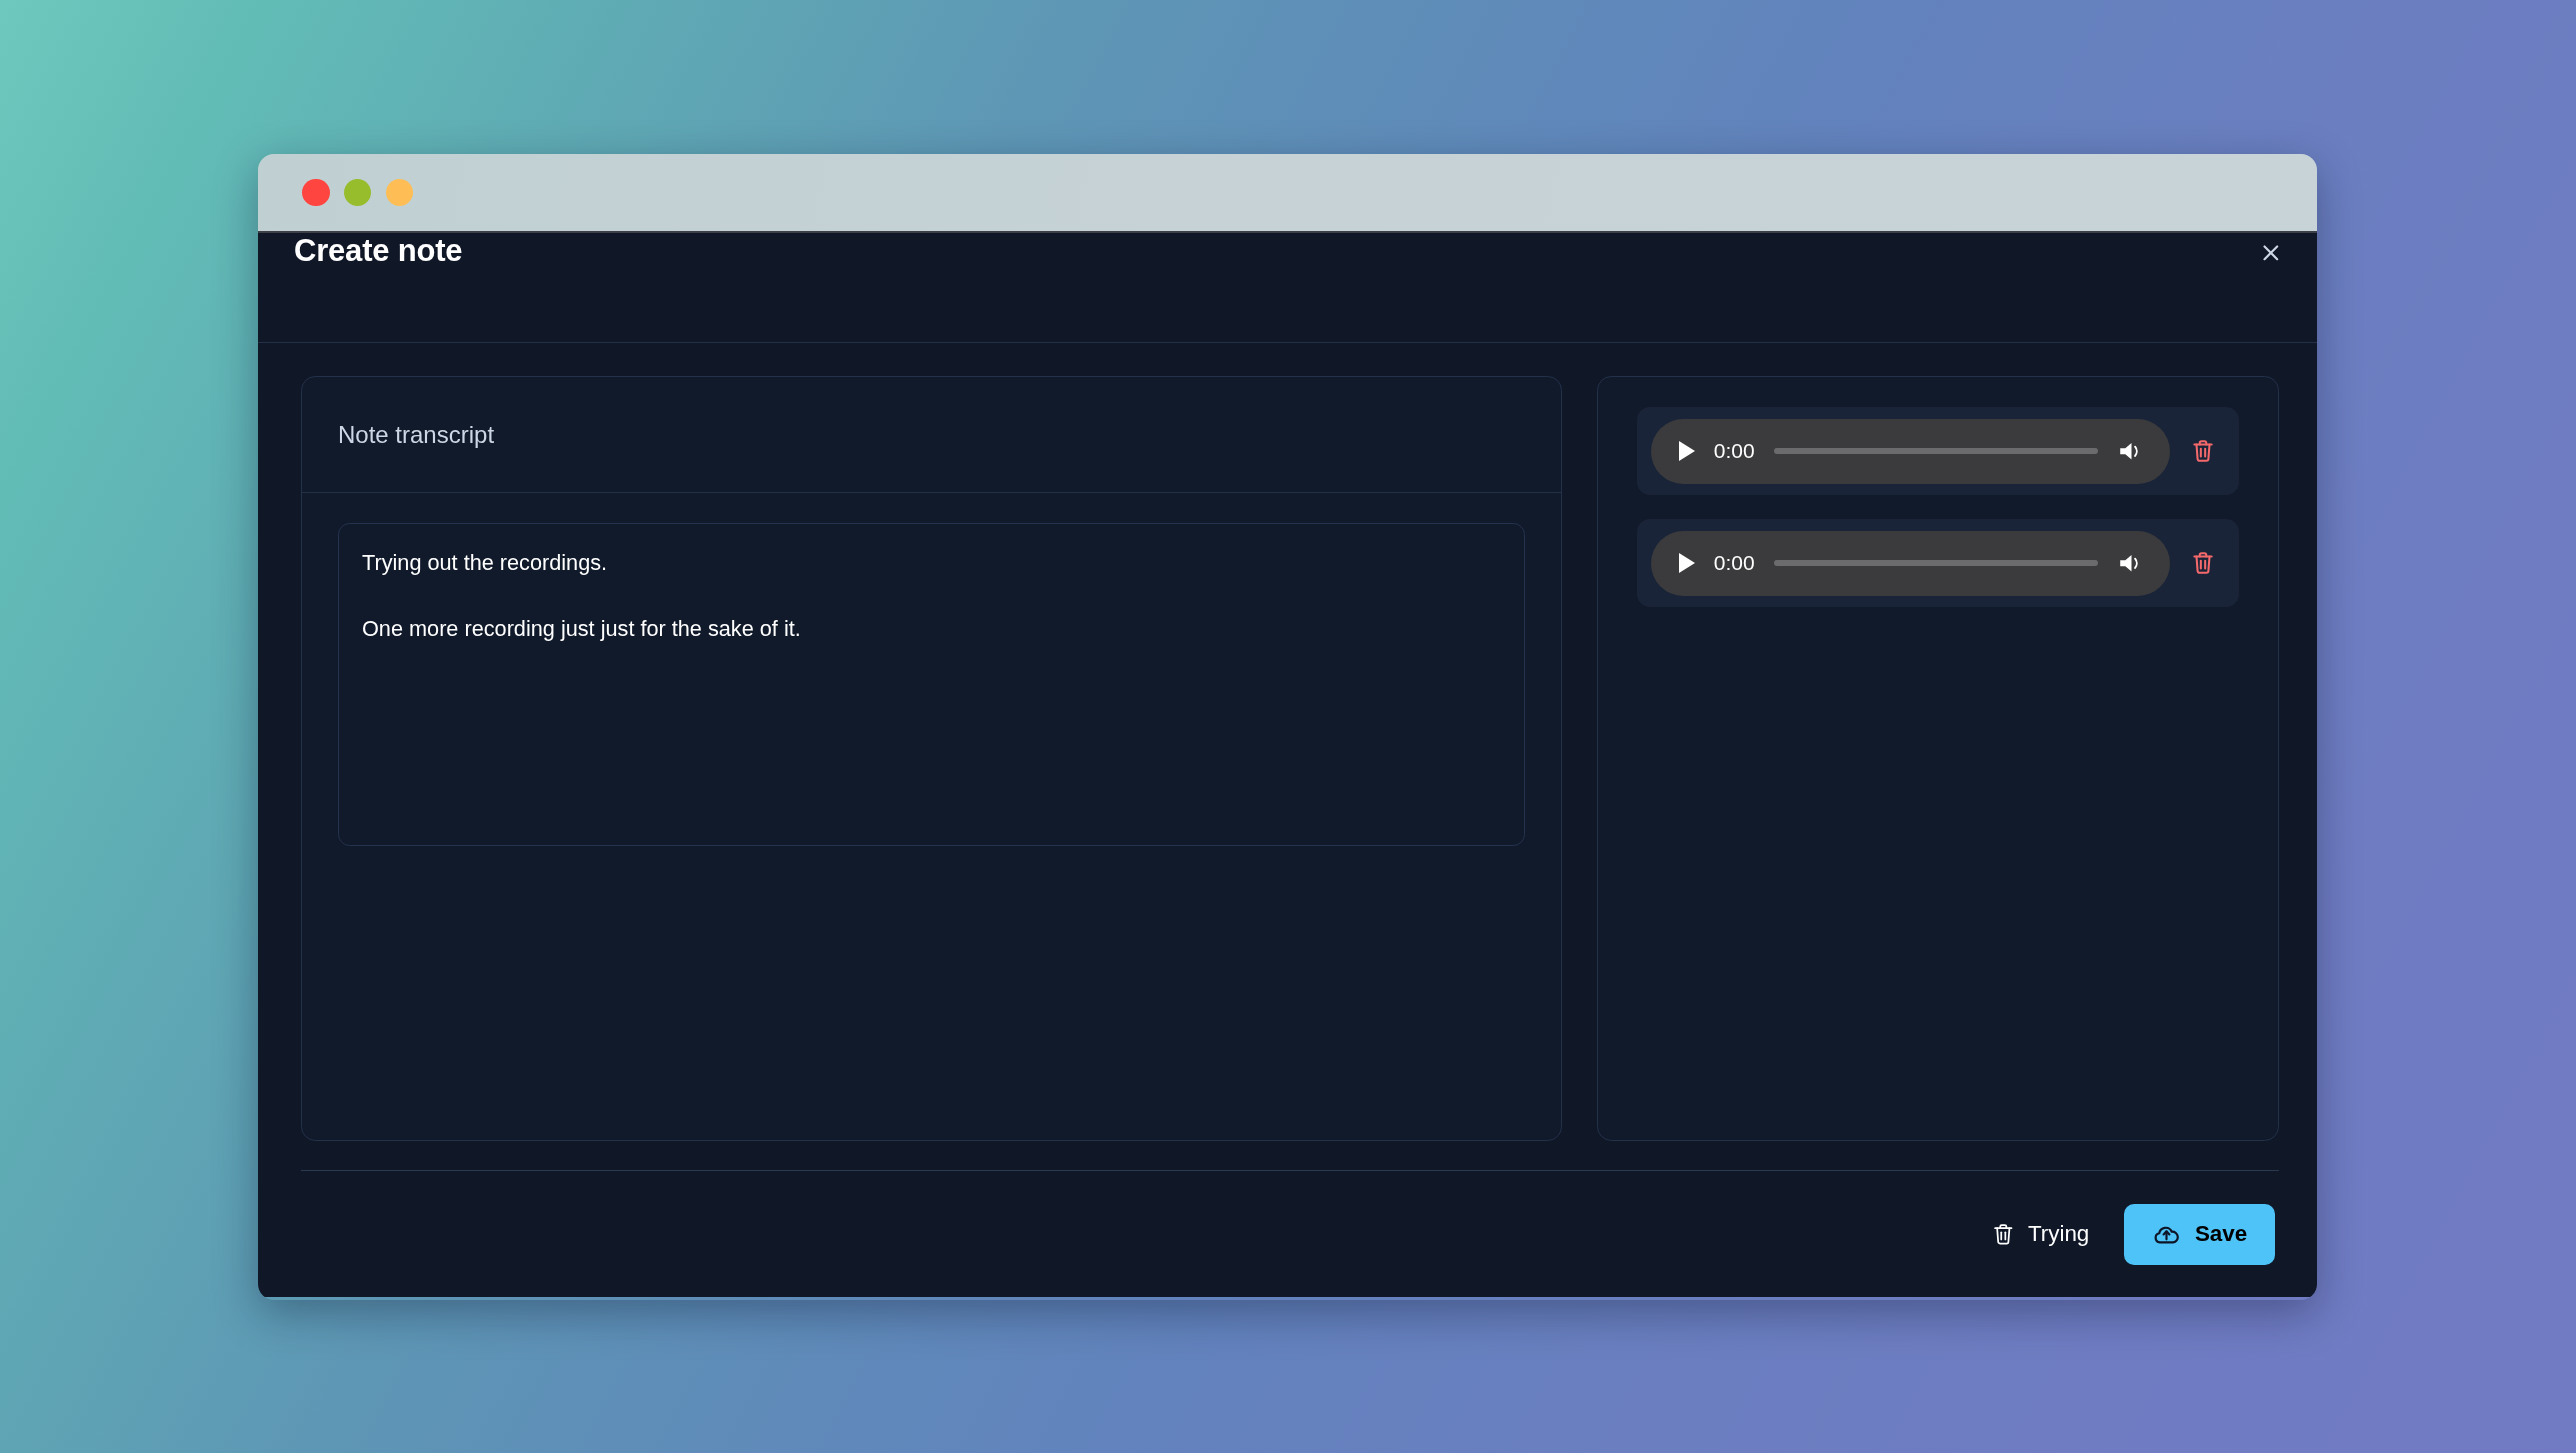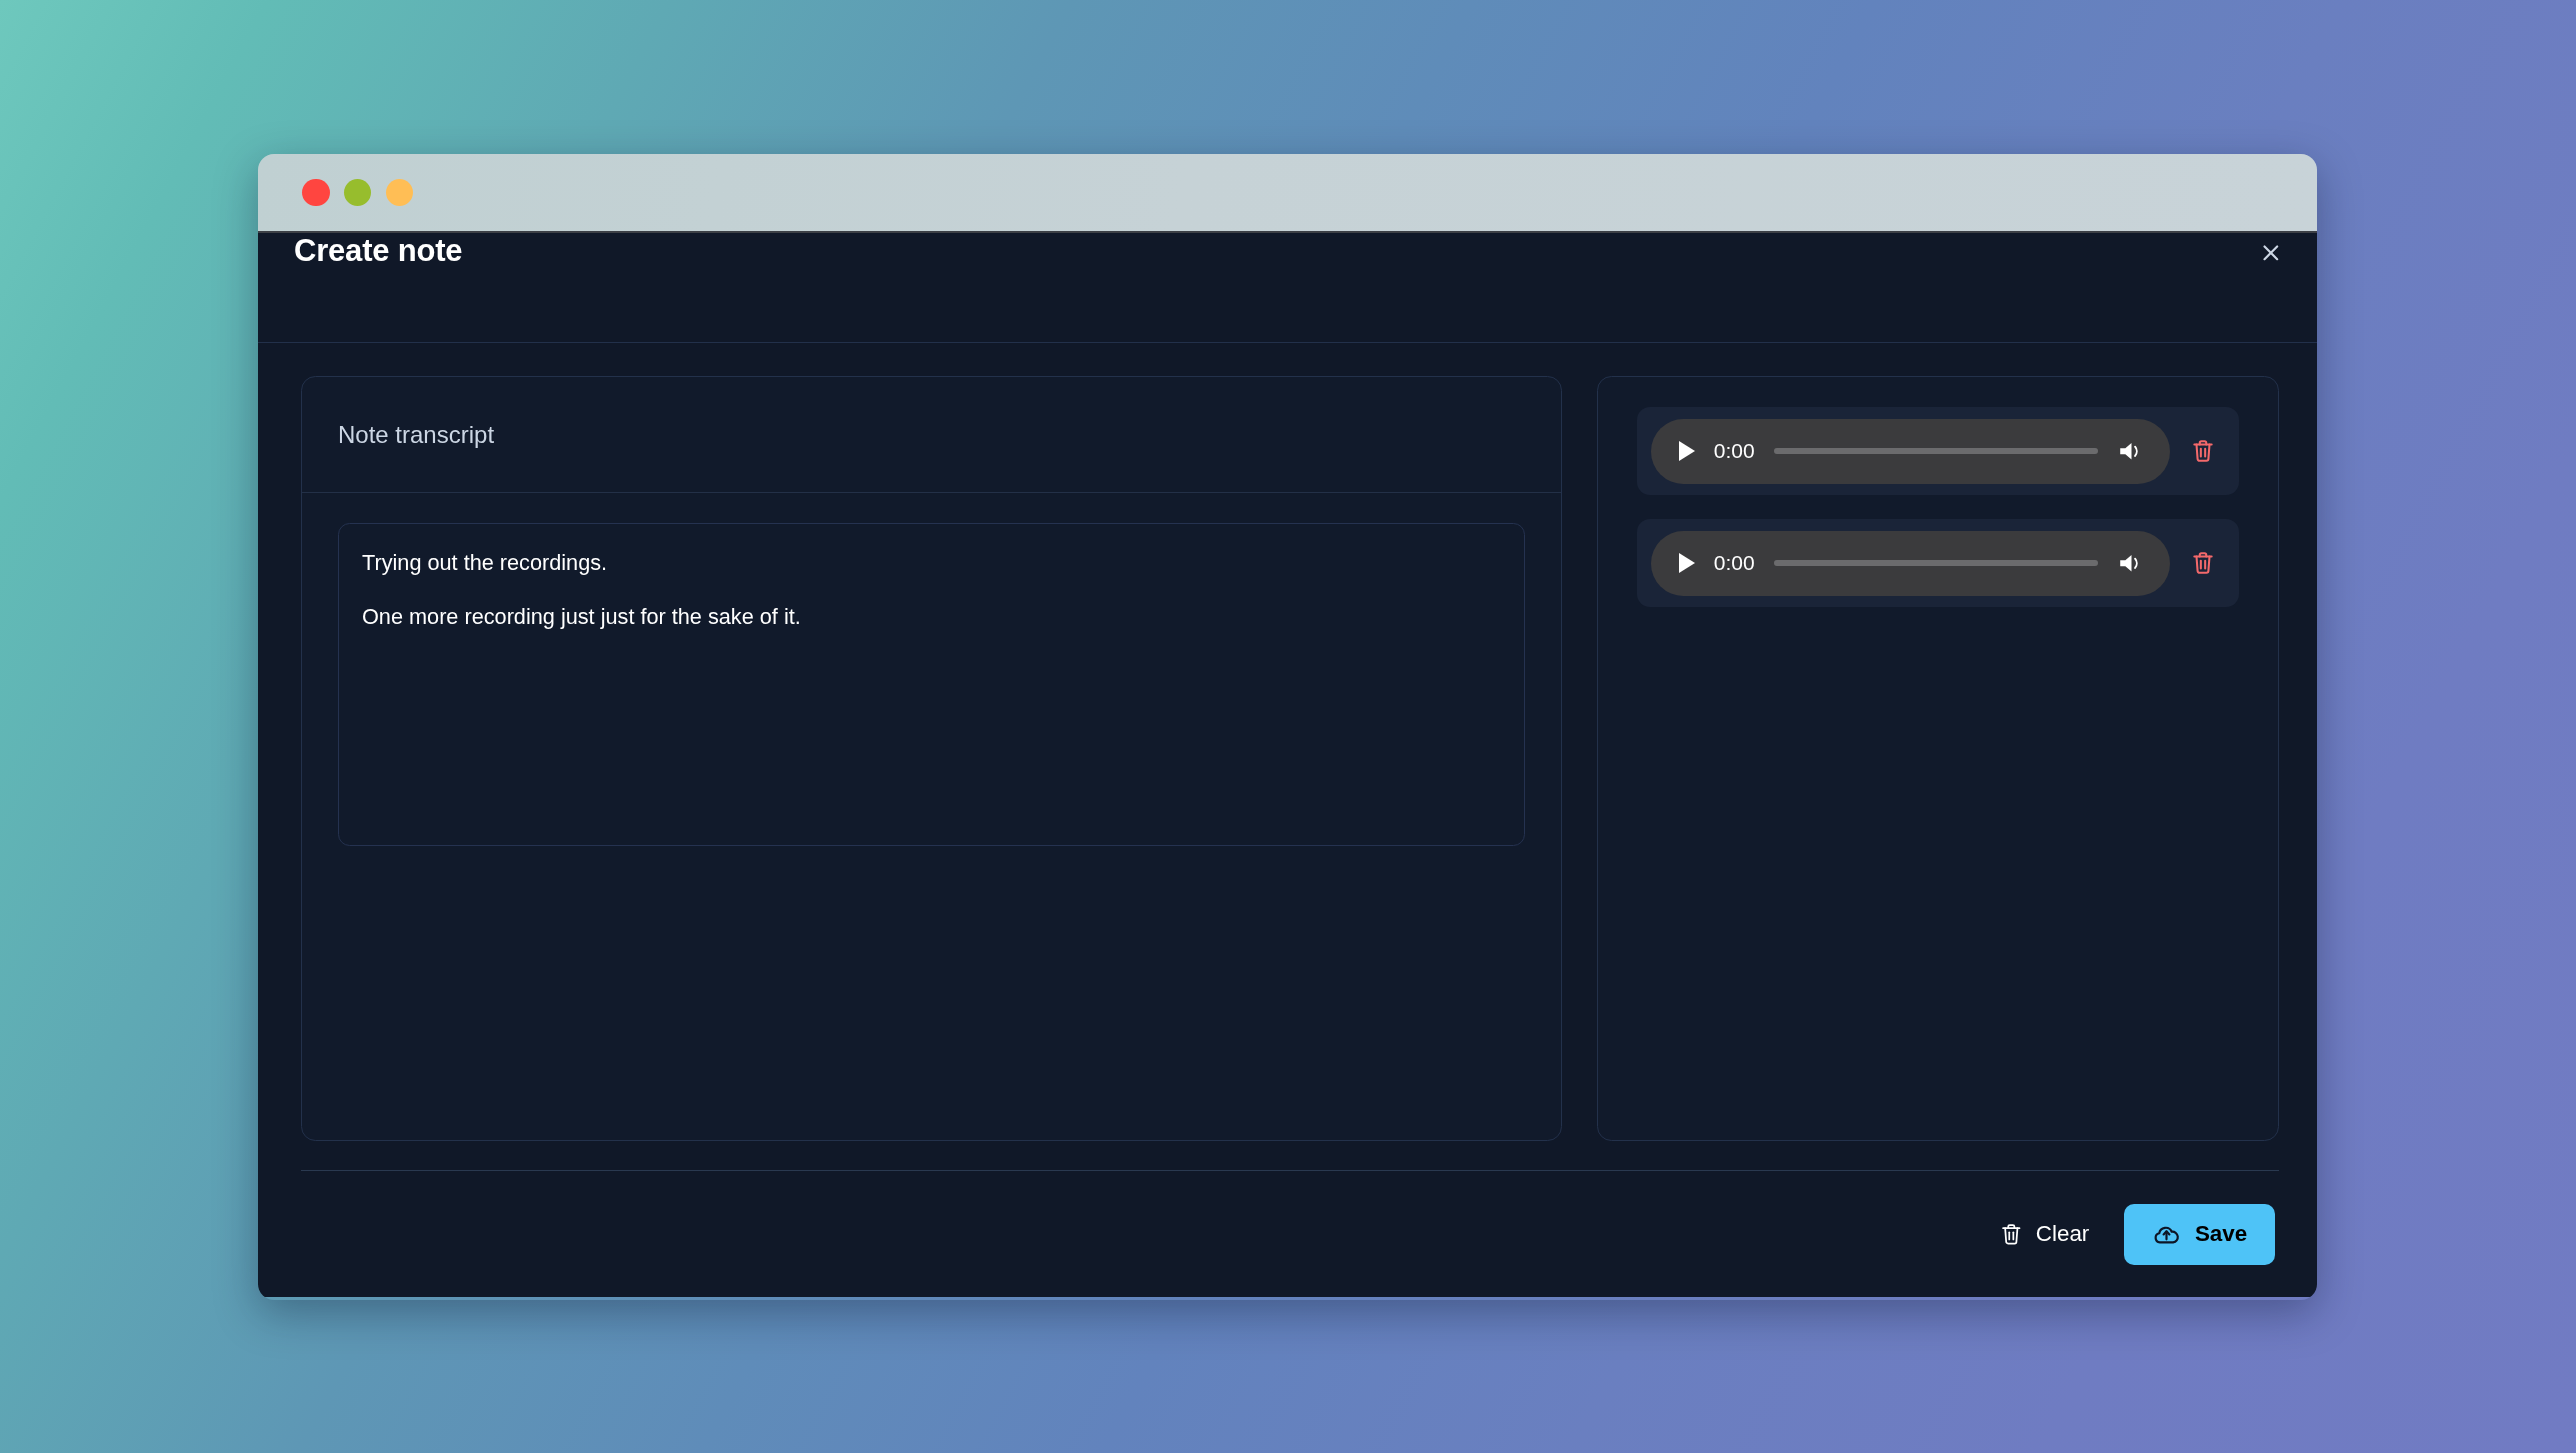--- a/index.html
+++ b/index.html
@@ -159,21 +159,21 @@
     background: #111a2b;
     padding: 26px 23px;
     color: #ffffff;
     font-size: 21.7px;
     line-height: 1.18;
     overflow: hidden;
     resize: none;
     font-family: "Liberation Sans", sans-serif;
     width: 100%;
   }
-  .transcript-line { margin-bottom: 28px; }
+  .transcript-line { margin-bottom: 40px; }
   .transcript-line:last-child { margin-bottom: 0; }
 
   
   .rec-list {
     display: flex;
     flex-direction: column;
     gap: 24px;
     padding: 0 2.9px;
   }
 
@@ -378,21 +378,21 @@
       <div class="footer-divider"></div>
       <div class="footer">
         <button class="clear-btn">
           <svg viewBox="0 0 24 24" fill="none" stroke="#ffffff" stroke-width="1.7" stroke-linecap="round" stroke-linejoin="round">
             <path d="M4 6h16"></path>
             <path d="M9 6V4.5A1.5 1.5 0 0 1 10.5 3h3A1.5 1.5 0 0 1 15 4.5V6"></path>
             <path d="M6 6l1 13.2A1.8 1.8 0 0 0 8.8 21h6.4a1.8 1.8 0 0 0 1.8-1.8L18 6"></path>
             <line x1="10" y1="10" x2="10" y2="17"></line>
             <line x1="14" y1="10" x2="14" y2="17"></line>
           </svg>
-          <span>Clear</span>
+          <span>Trying</span>
         </button>
         <button class="save-btn">
           <svg viewBox="0 0 24 24" fill="none" stroke="#0d1526" stroke-width="1.8" stroke-linecap="round" stroke-linejoin="round">
             <path d="M6.5 18.5A3.8 3.8 0 0 1 6 11a5.4 5.4 0 0 1 10.3-1.3A3.9 3.9 0 0 1 17.5 18.5z"></path>
             <line x1="12" y1="16" x2="12" y2="9.5"></line>
             <polyline points="9.6,11.9 12,9.4 14.4,11.9"></polyline>
           </svg>
           <span>Save</span>
         </button>
       </div>

